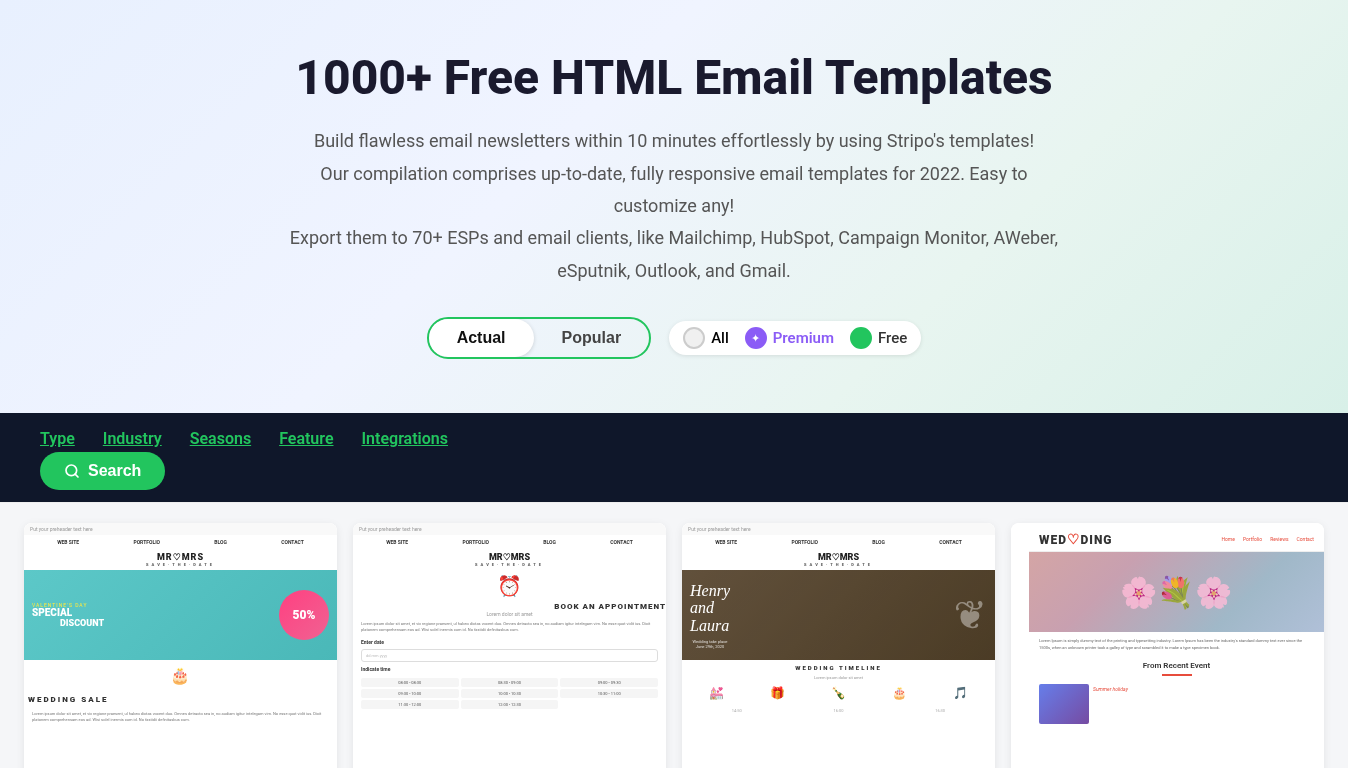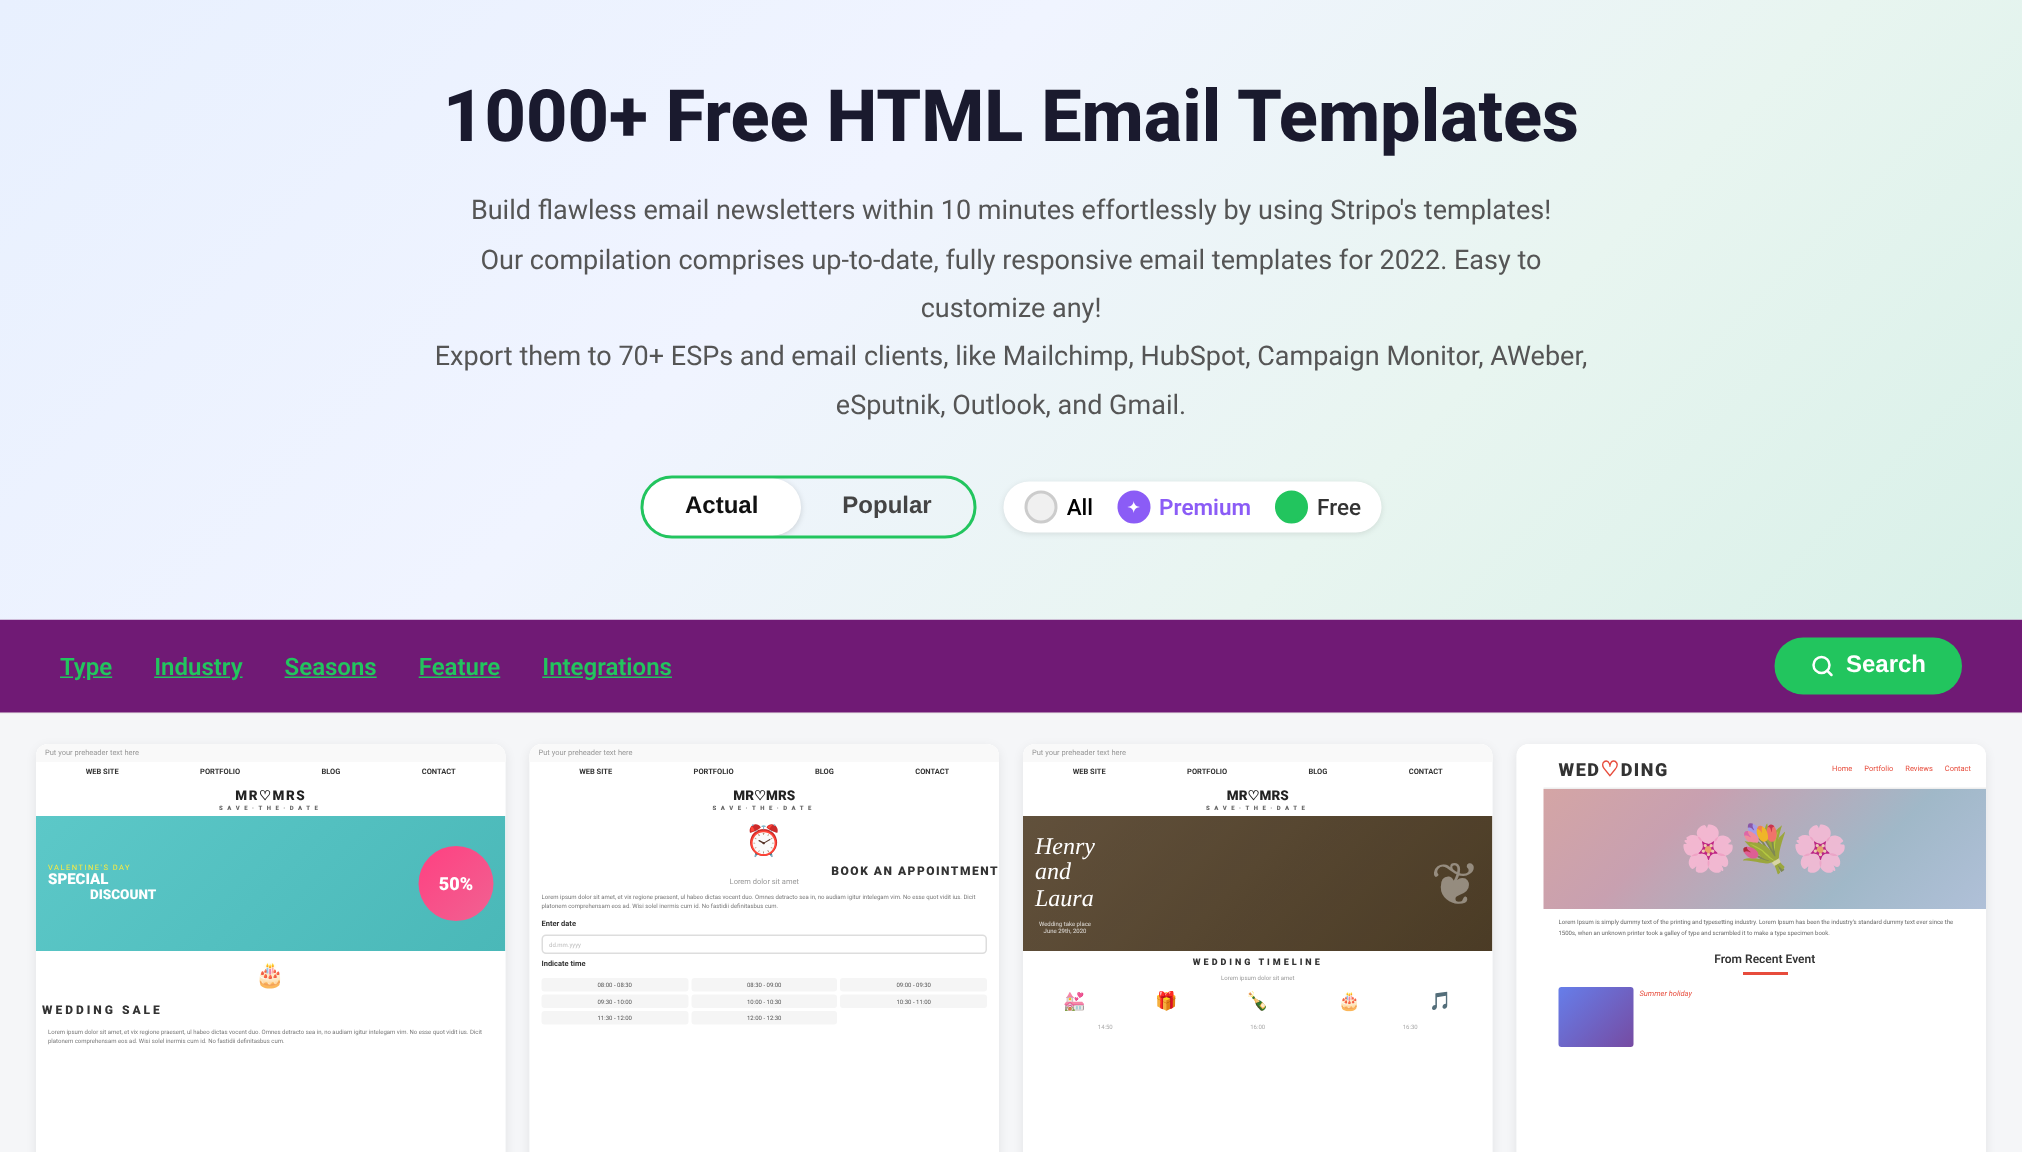--- a/index.html
+++ b/index.html
@@ -123,25 +123,26 @@
       color: #333;
     }
 
     .filter-icon {
       color: white;
       font-size: 11px;
     }
 
     
     .filter-nav {
-      background: #701a75;
+      background: #0f172a;
       padding: 12px 40px;
       display: flex;
-      align-items: center;
+      align-items: flex-start;
       border-bottom: 1px solid #eee;
+      flex-direction: column;
     }
 
     .filter-nav-links {
       display: flex;
       gap: 28px;
       flex: 1;
     }
 
     .filter-nav-link {
       font-size: 16px;

